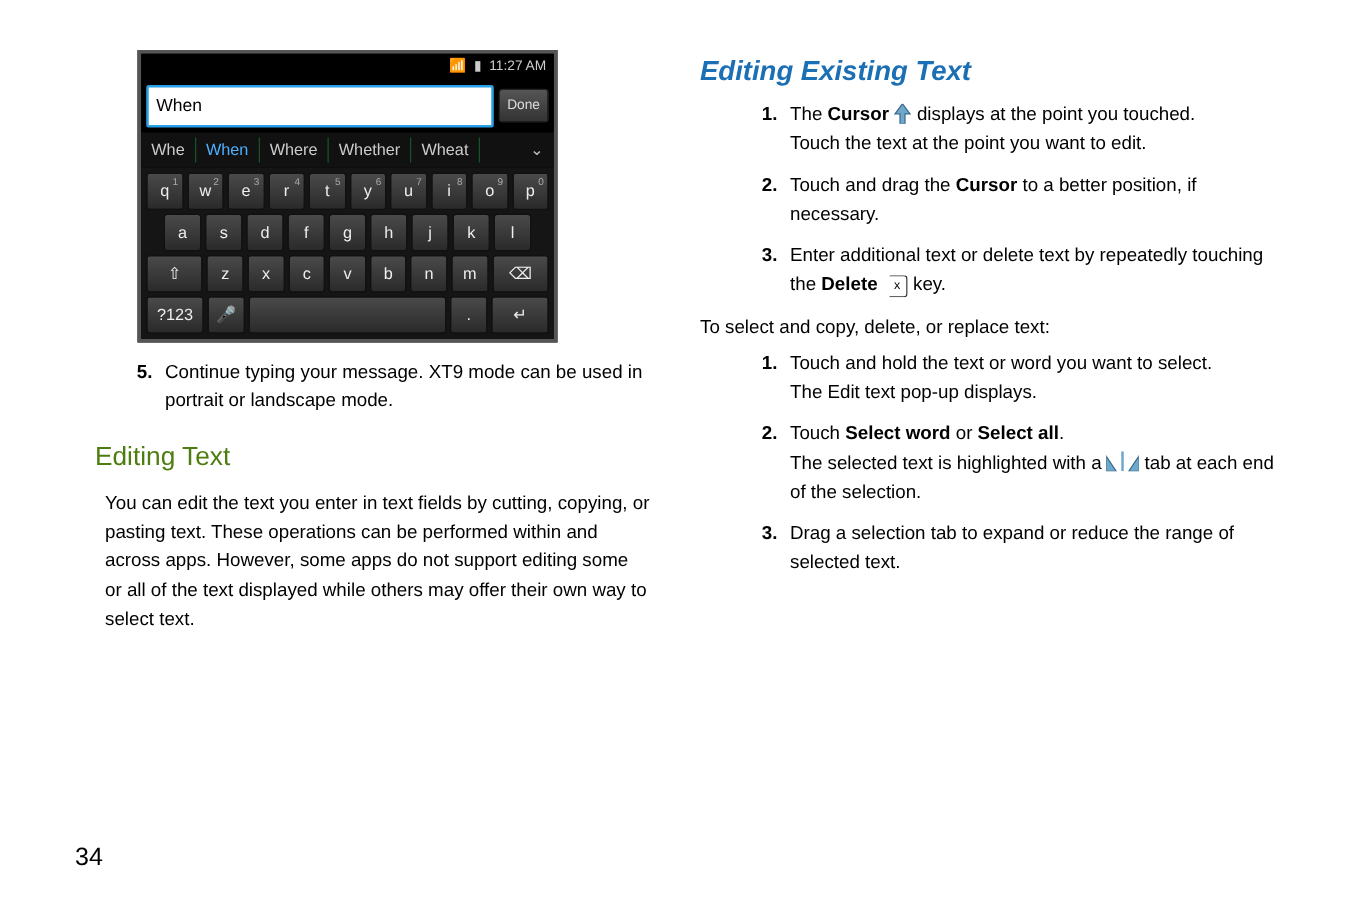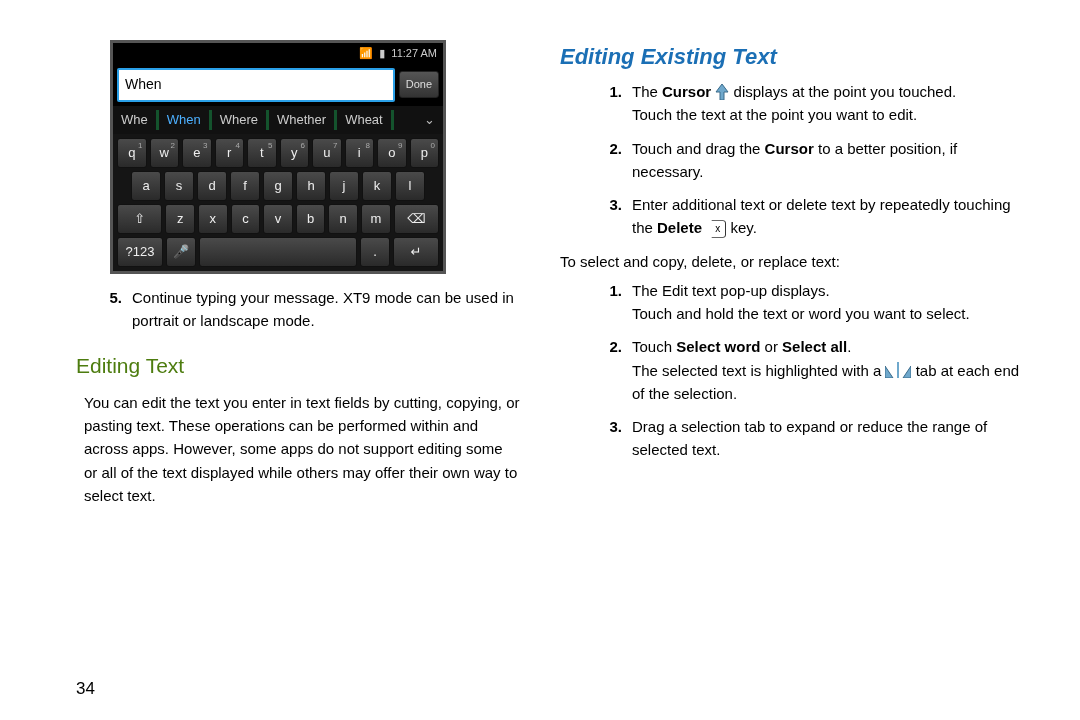--- a/index.html
+++ b/index.html
@@ -65,21 +65,21 @@
     font-size: 11px;
   }
   .suggestions {
     display: flex;
     background: #111;
     color: #ccc;
     font-size: 13px;
     padding: 4px 0;
     align-items: center;
   }
-  .sugg { padding: 0 8px; border-right: 3px solid #14532d; }
+  .sugg { padding: 0 8px; border-right: 1px solid #14532d; }
   .sugg:last-of-type { border-right: none; }
   .sugg.active { color: #4db0ff; }
   .sugg-more { margin-left: auto; padding: 0 8px; color: #bbb; }
   .kbd {
     background: #151515;
     display: flex;
     flex-direction: column;
     gap: 3px;
     padding: 4px;
   }
@@ -141,22 +141,22 @@
     clip-path: polygon(14% 50%, 28% 0, 100% 0, 100% 100%, 28% 100%);
     background: #fff;
   }
   .icon-sel {
     display: inline-block;
     vertical-align: -2px;
   }
   .pnum {
     position: absolute;
     bottom: 18px;
-    left: 76px;
-    font-size: 17px;
+    left: 60px;
+    font-size: 20px;
   }
   b { font-weight: bold; }
 </style>
 </head>
 <body>
 
 <div class="page">
   <div class="col">
 
     <div class="phone-frame">
@@ -263,22 +263,22 @@
           <span> key.</span>
         </div>
       </li>
     </ol>
 
     <p style="margin:0 0 6px 0">To select and copy, delete, or replace text:</p>
     <ol class="ol">
       <li>
         <span class="num">1.</span>
         <div>
+          <div>Touch and hold the text or word you want to select.</div>
           <div>The Edit text pop-up displays.</div>
-          <div>Touch and hold the text or word you want to select.</div>
         </div>
       </li>
       <li>
         <span class="num">2.</span>
         <div>
           <div>
             <span>Touch </span><b>Select word</b><span> or </span><b>Select all</b><span>.</span>
           </div>
           <div>
             <span>The selected text is highlighted with a </span>

